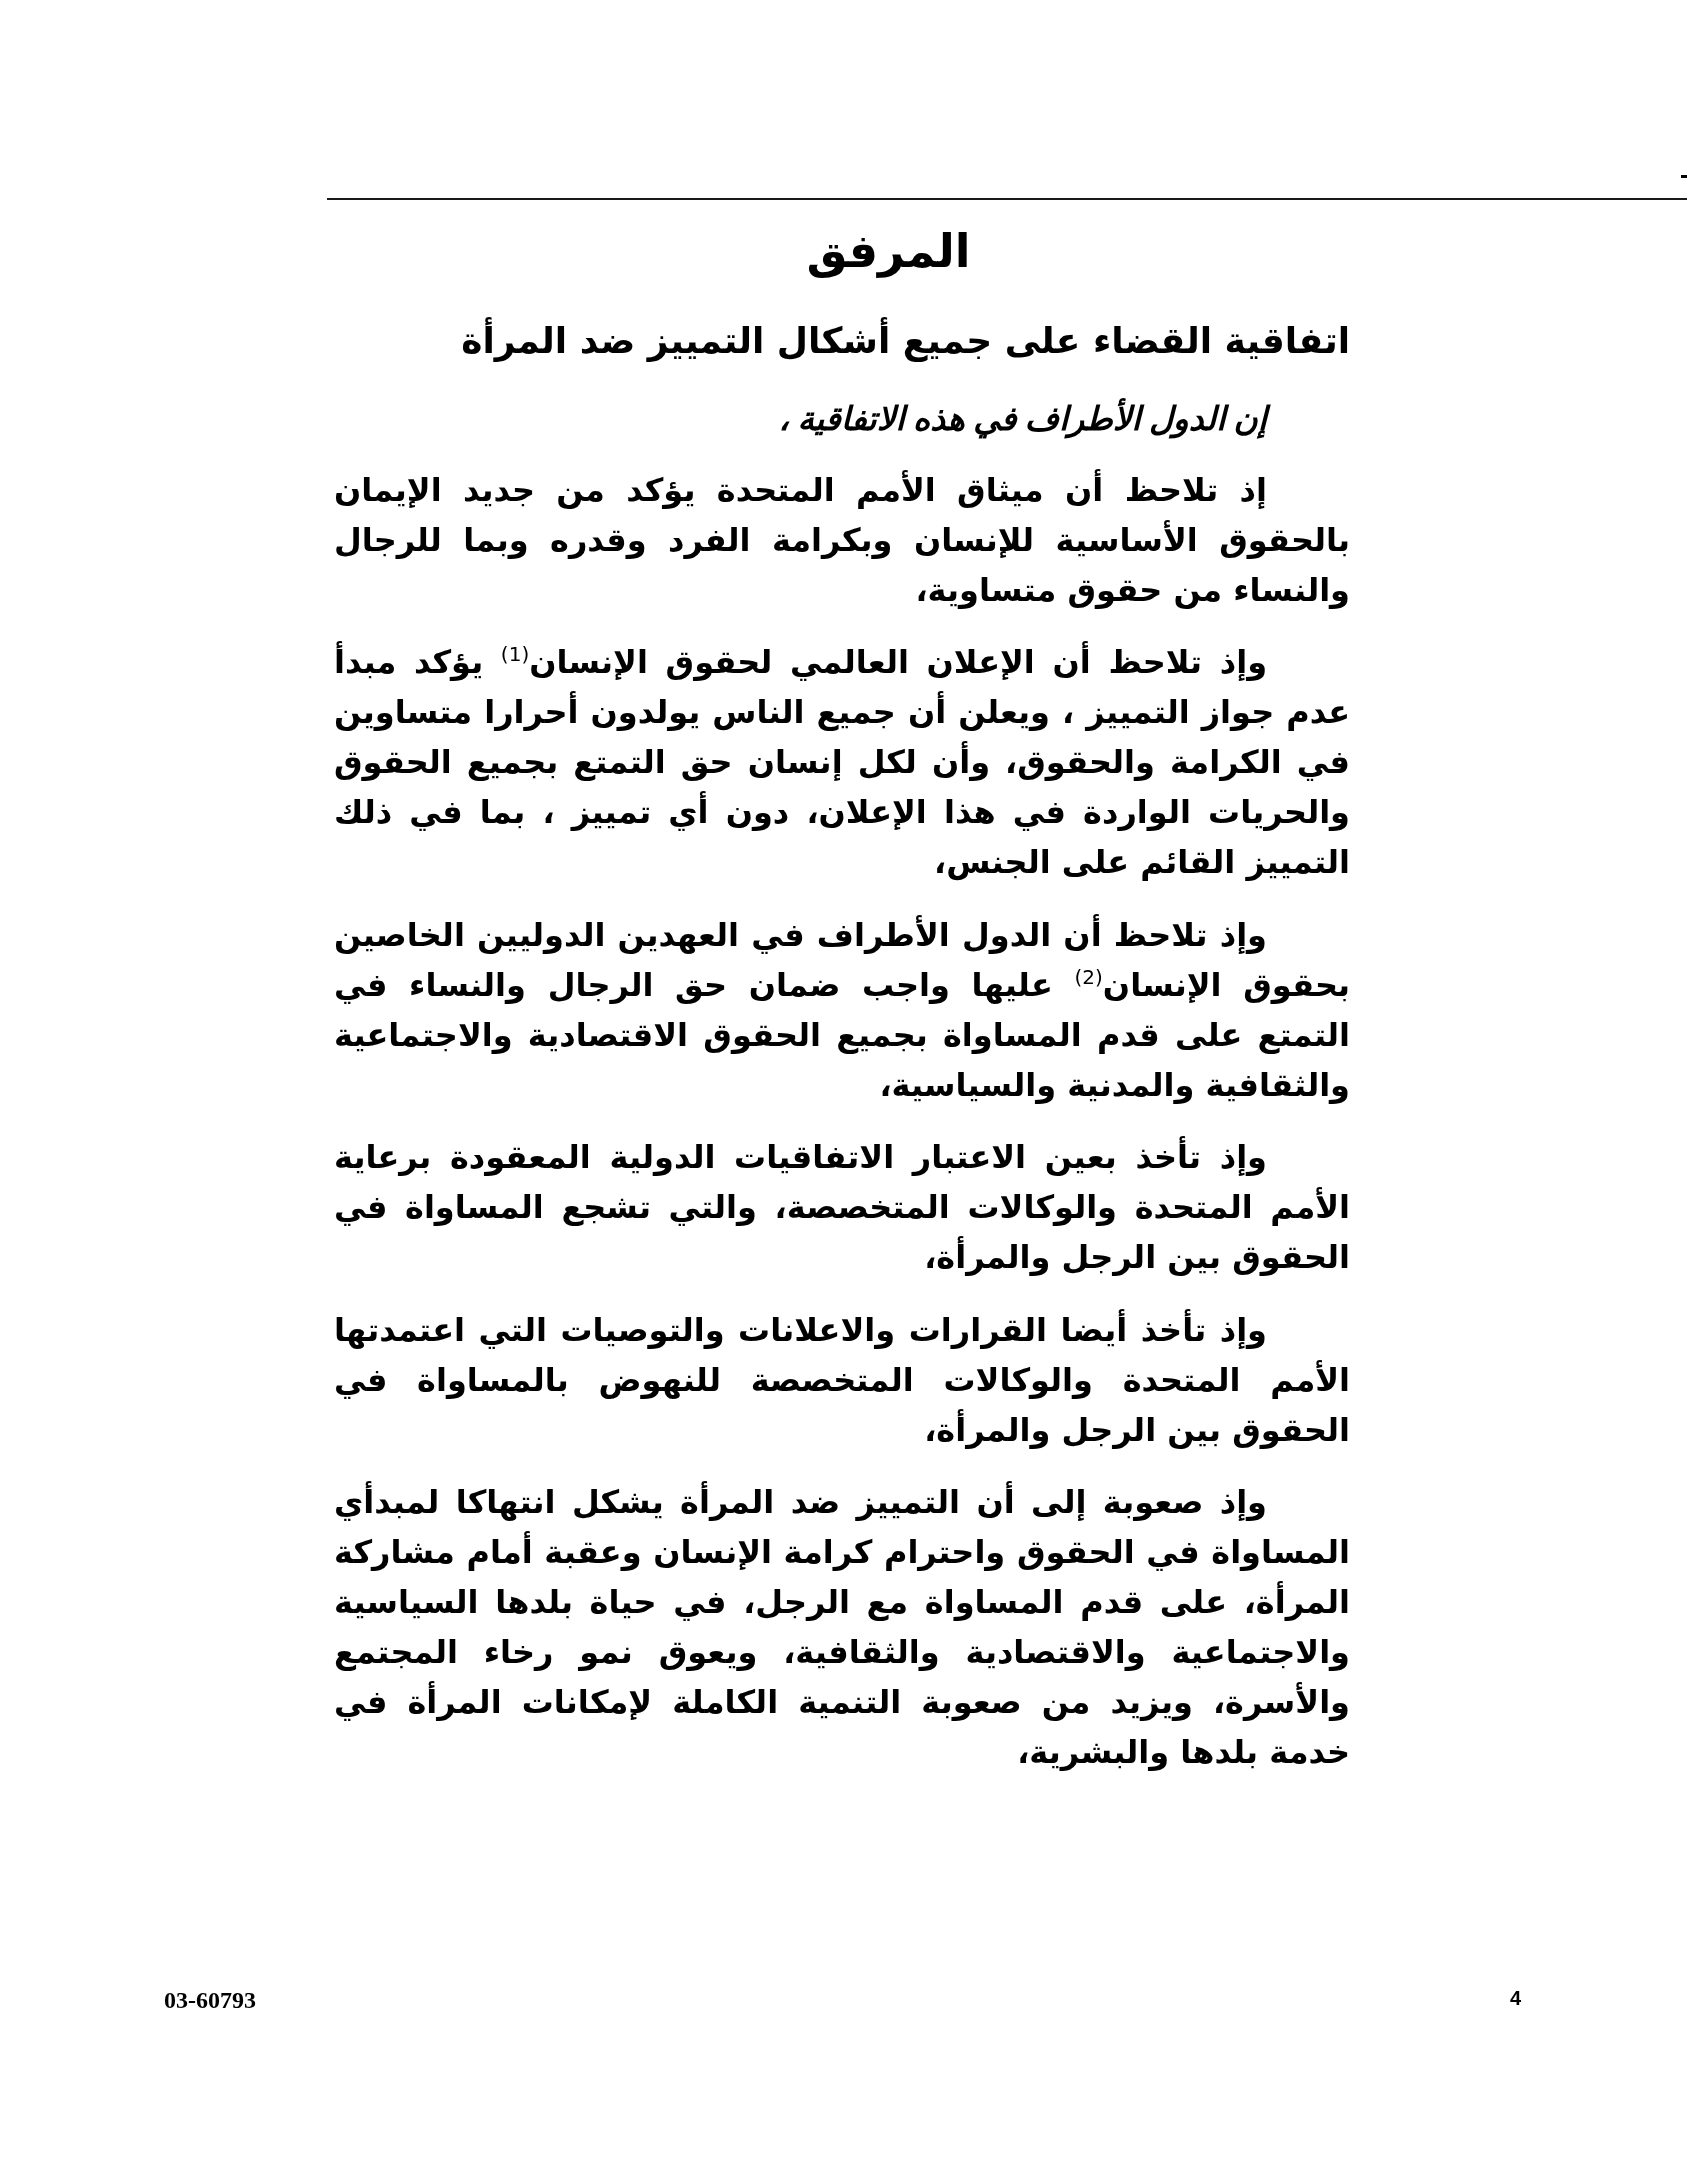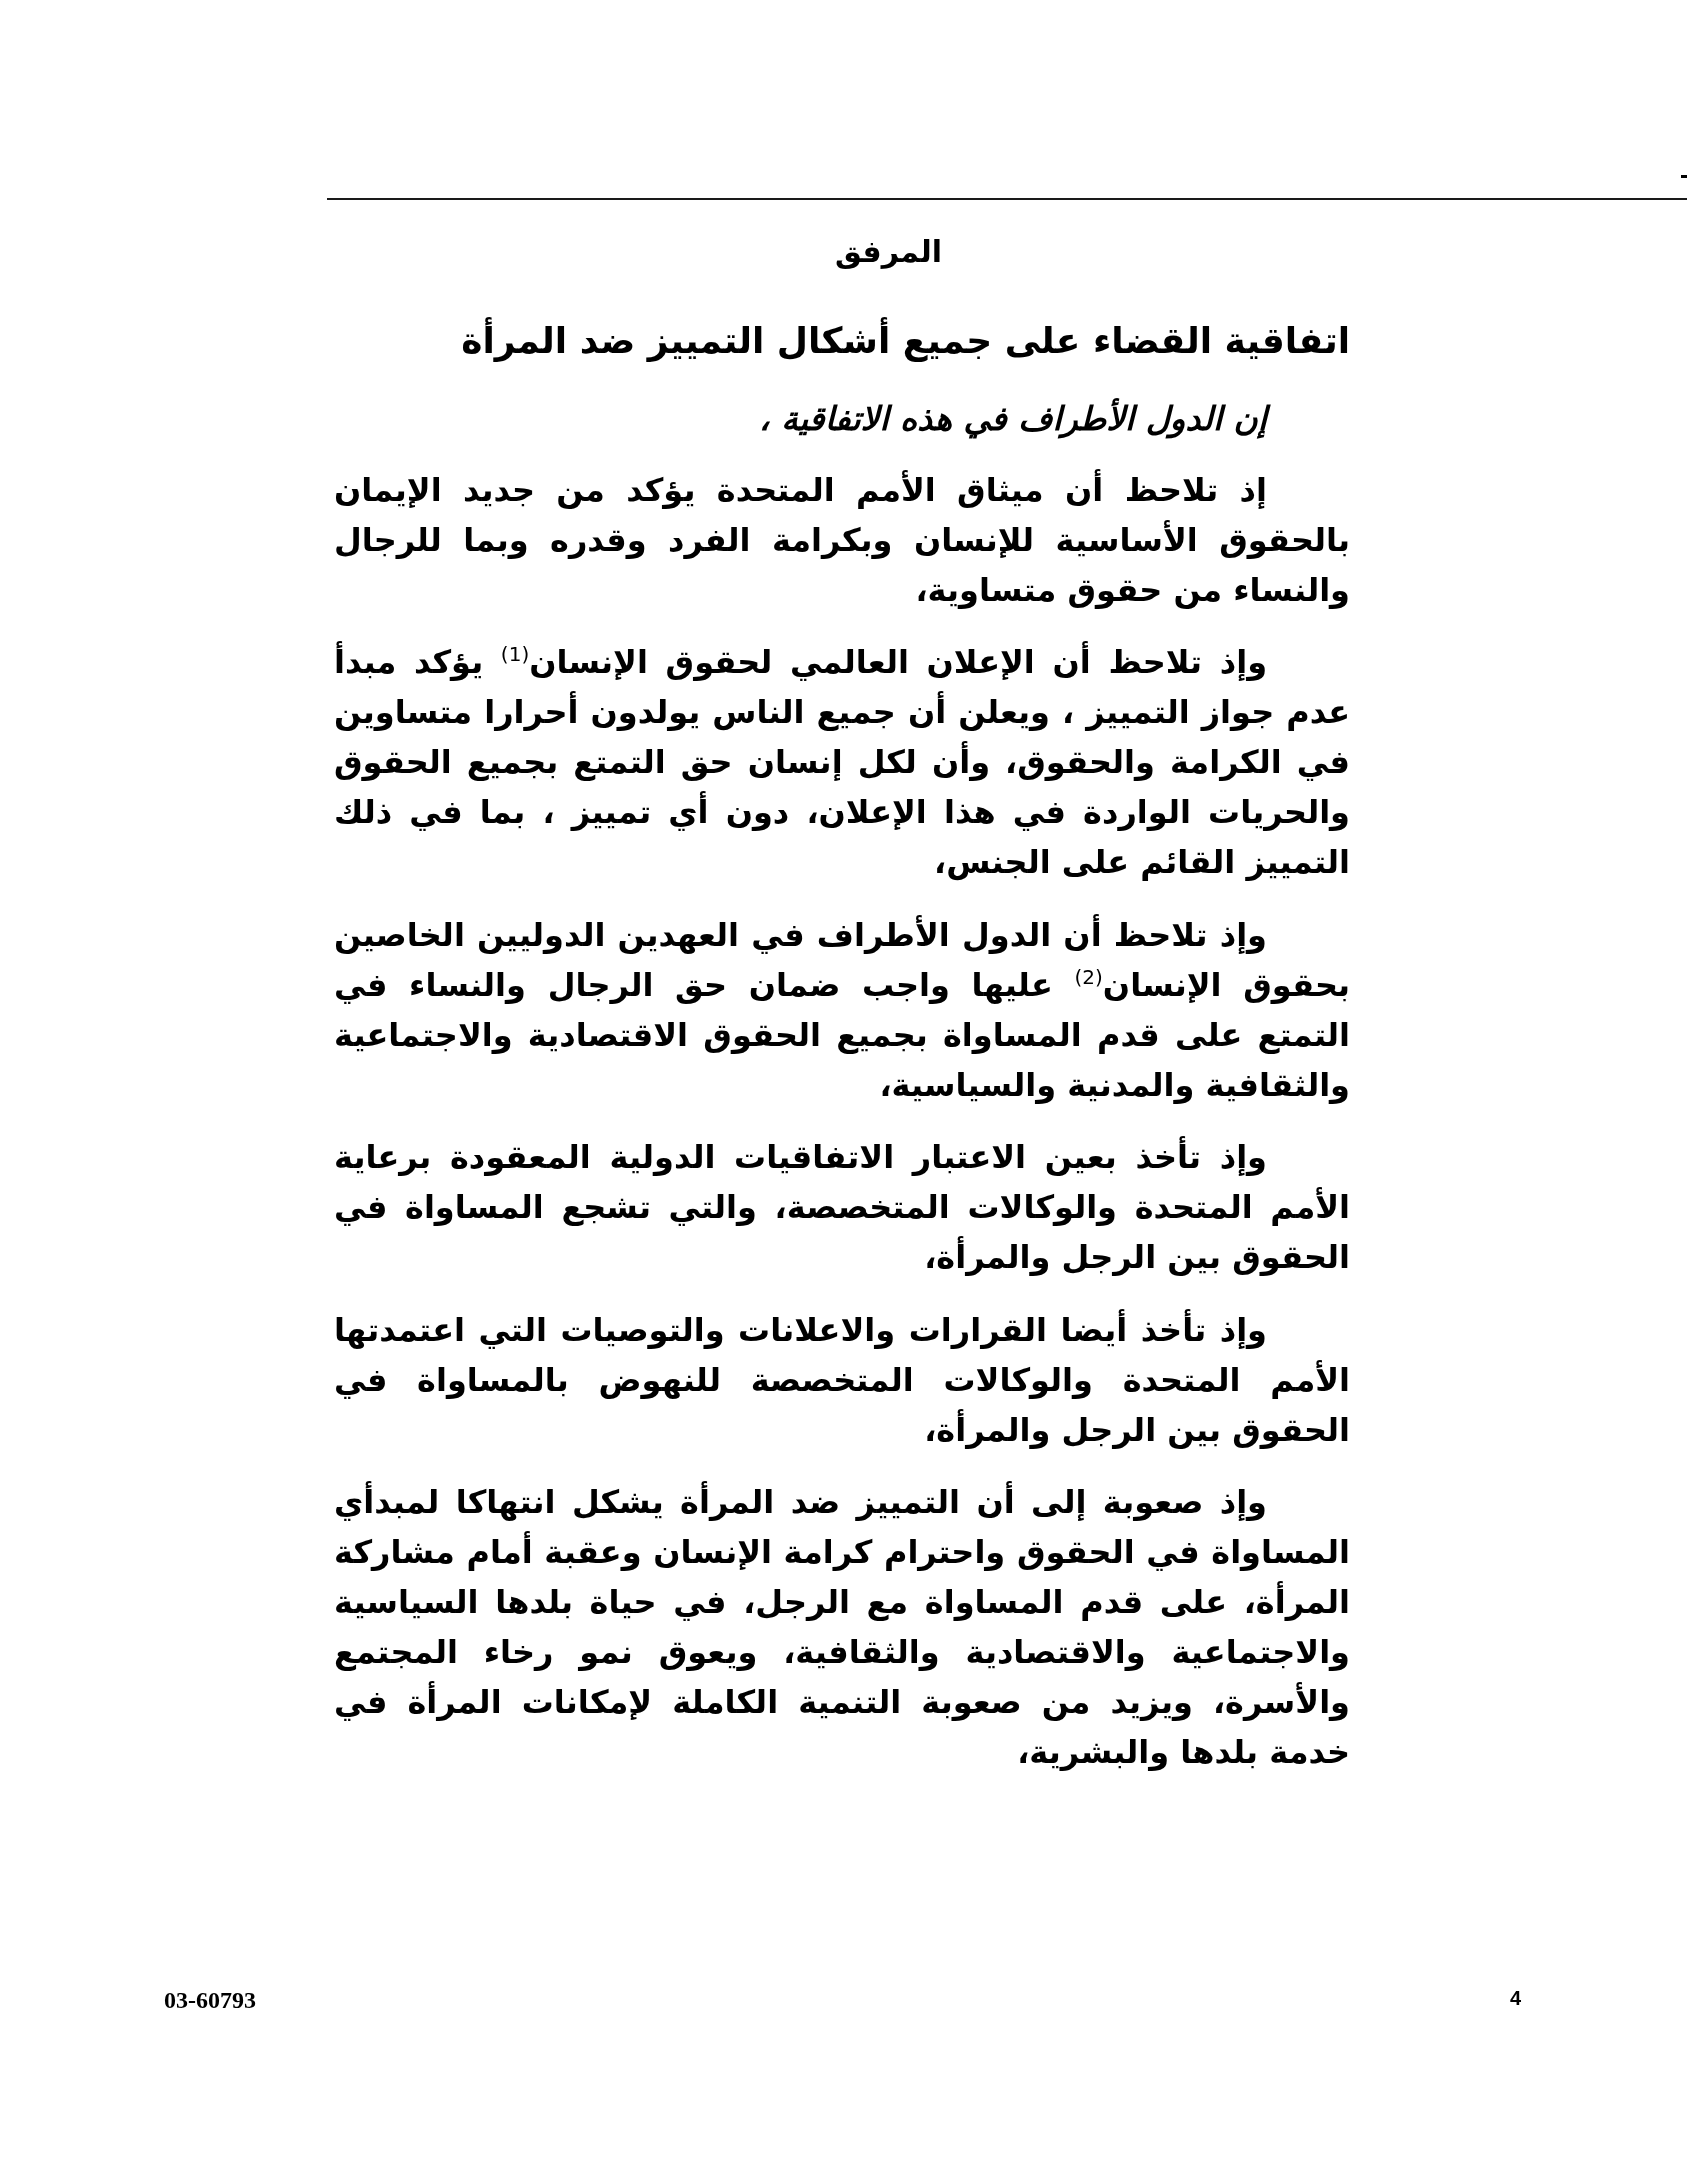--- a/index.html
+++ b/index.html
@@ -35,41 +35,42 @@
       position: absolute;
       left: 334px;
       top: 212px;
       width: 1016px;
       direction: rtl;
       text-align: justify;
       font-weight: bold;
     }
     .annex-title {
       text-align: center;
-      font-size: 30px;
+      font-size: 46px;
       line-height: 53px;
       margin: 13.2px 0 0 0;
       font-weight: bold;
       padding-left: 93px;
     }
     .convention-title {
       text-align: right;
       font-size: 36px;
       line-height: 53px;
       margin: 36px 0 0 0;
       font-weight: bold;
       padding-left: 53px;
     }
     .preamble-intro {
       font-size: 33px;
       line-height: 46px;
       margin: 29px 0 0 0;
       font-style: italic;
       padding-right: 83px;
       text-align: right;
+      font-family: Liberation Serif, serif;
     }
     .para {
       font-size: 32px;
       line-height: 50px;
       margin: 22.5px 0 0 0;
       text-indent: 83px;
       text-align: justify;
       text-align-last: right;
     }
     .para .lead {

